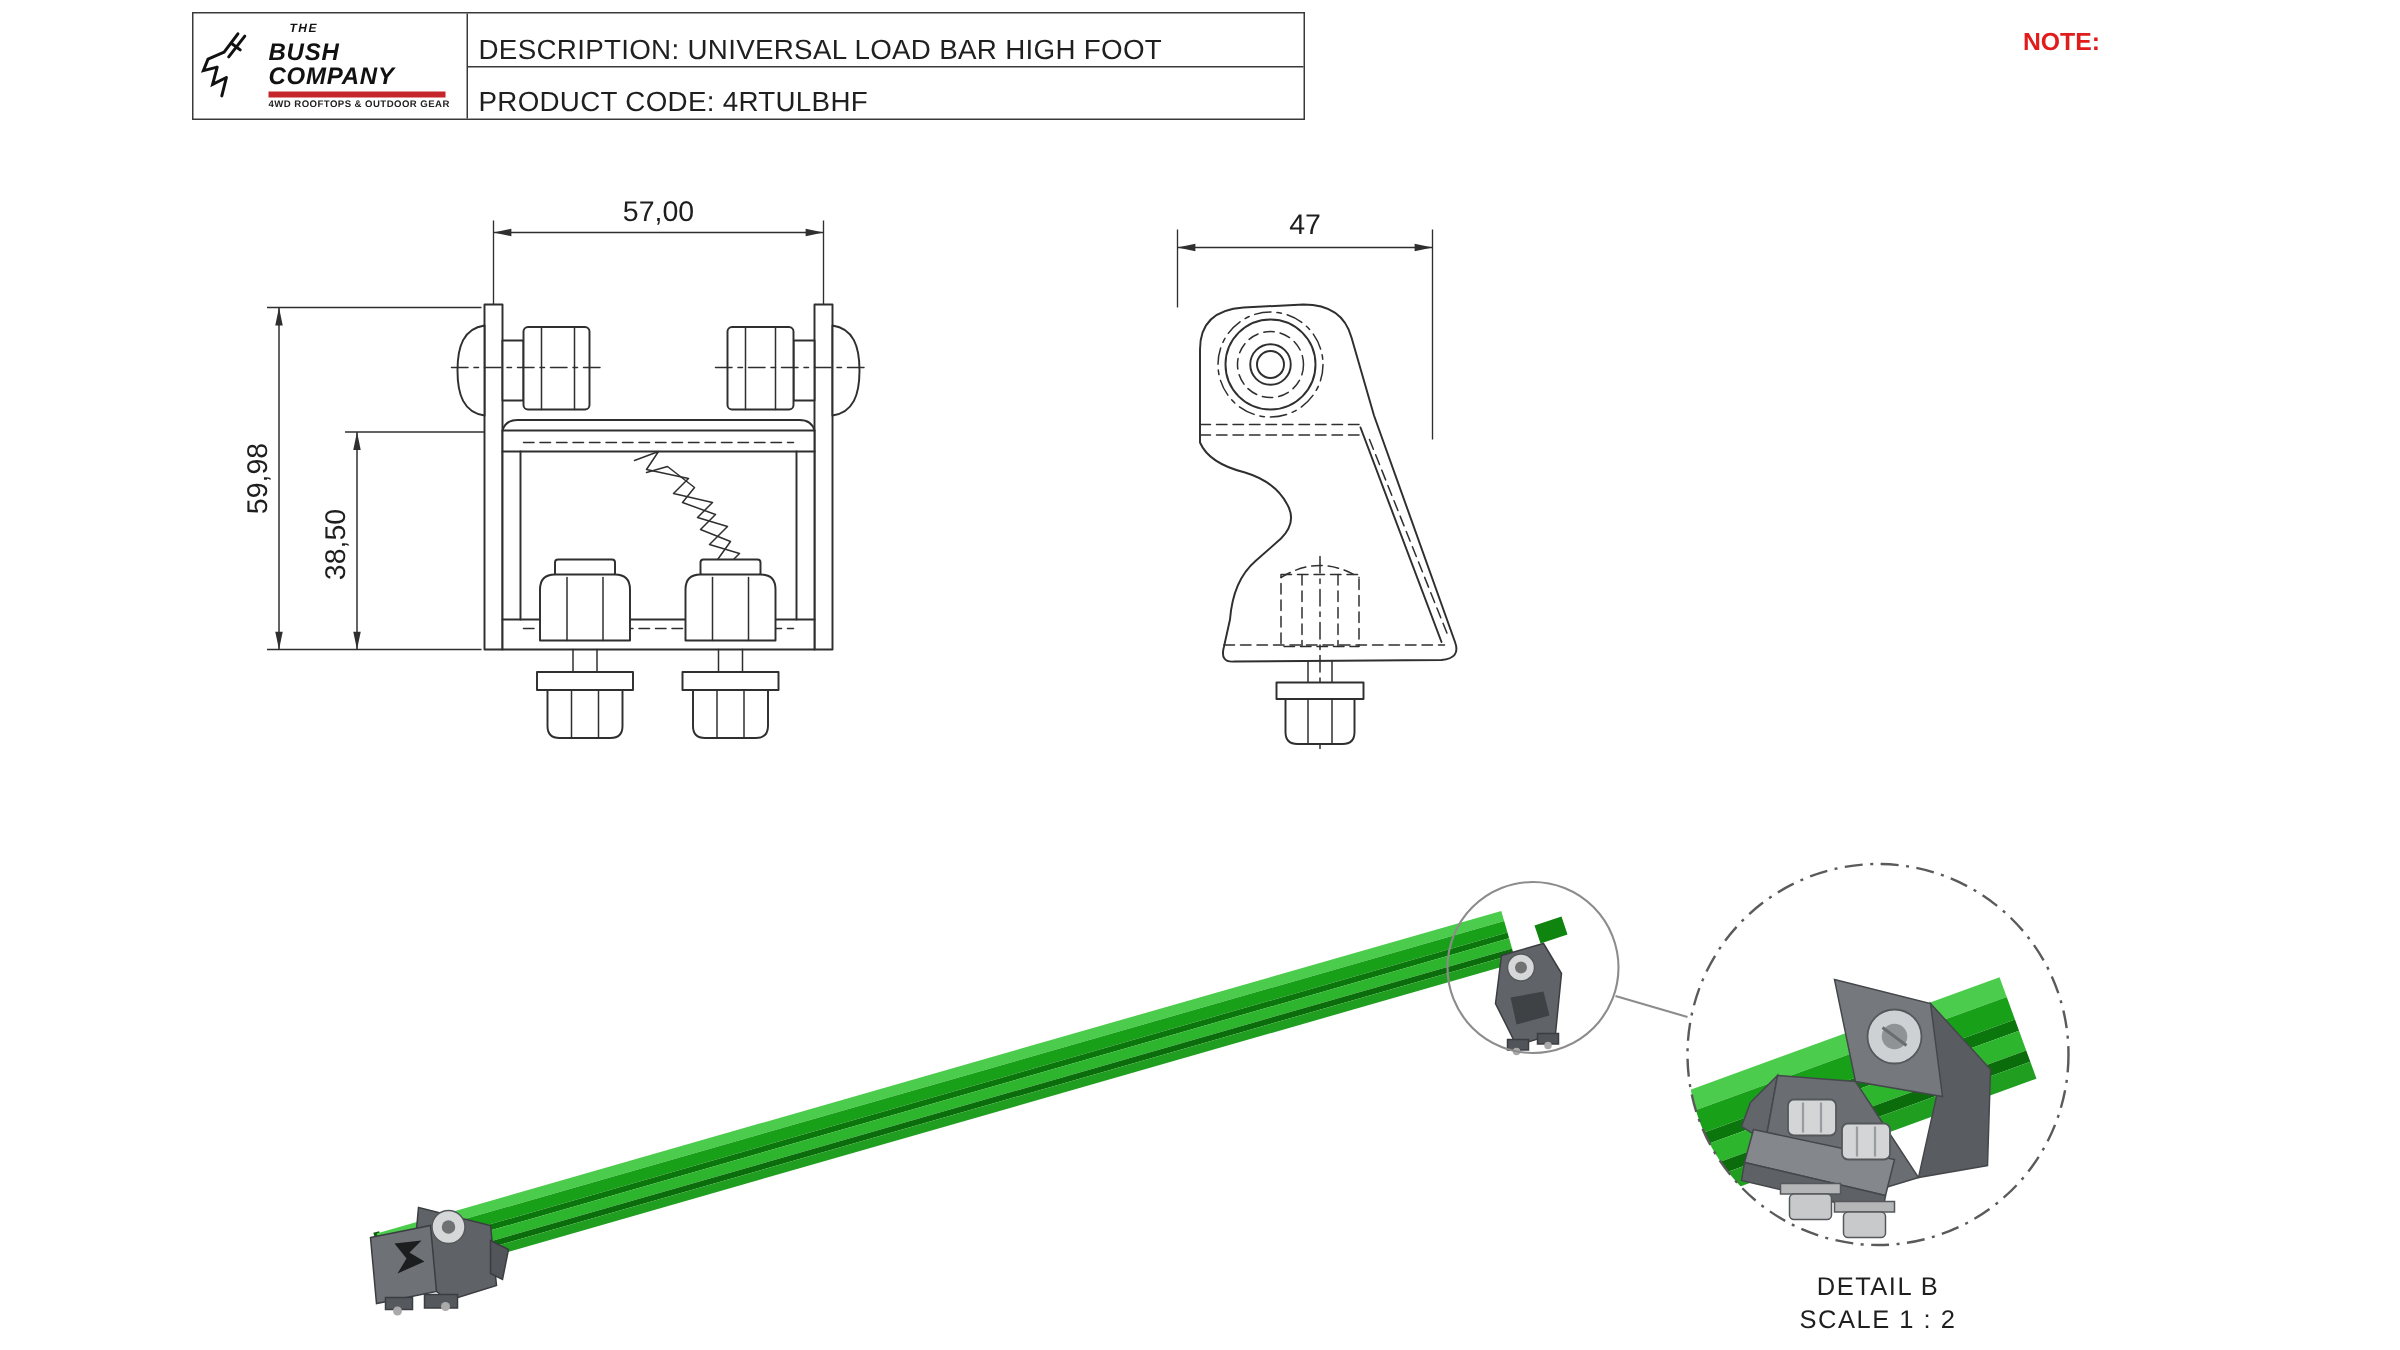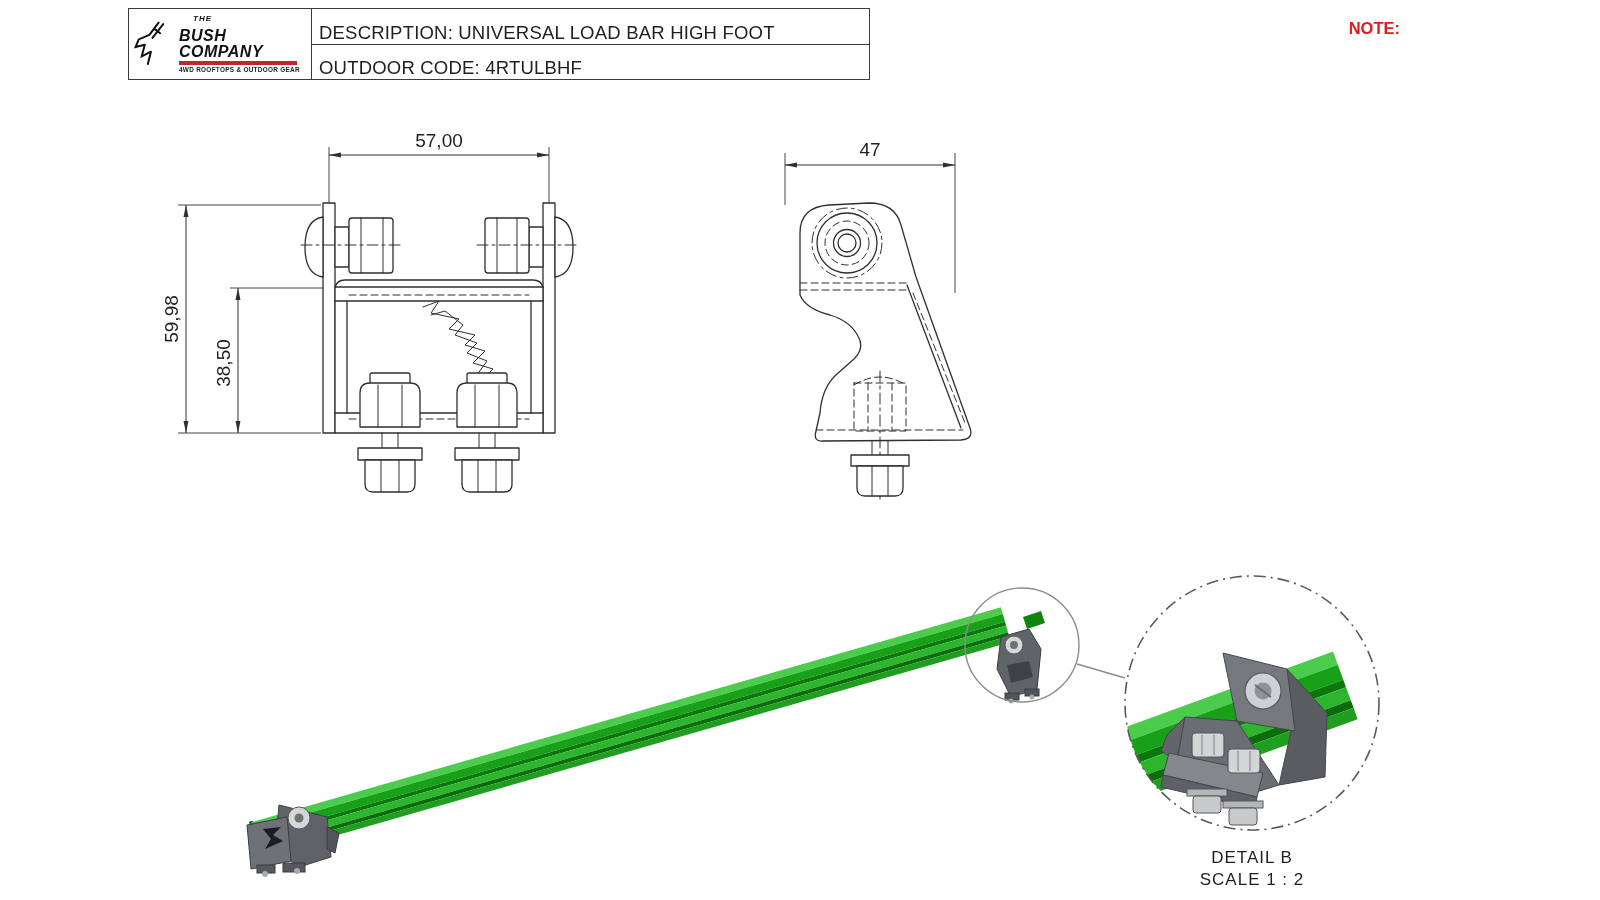--- a/index.html
+++ b/index.html
@@ -53,21 +53,21 @@
         <div class="logo-name">BUSH COMPANY</div>
         <div class="logo-underline" style="background: rgb(196, 38, 43);"></div>
         <div class="logo-tagline">4WD ROOFTOPS &amp; OUTDOOR GEAR</div>
       </div>
     </div>
     <div class="info-cell">
       <div class="info-row">
         <span>DESCRIPTION: UNIVERSAL LOAD BAR HIGH FOOT</span>
       </div>
       <div class="info-row">
-        <span>OUTDOOR CODE: 4RTULBHF</span>
+        <span>PRODUCT CODE: 4RTULBHF</span>
       </div>
     </div>
   </div>
 
   <div class="note" style="color: rgb(225, 28, 28); text-align: right;">
     <div>NOTE:</div>
   </div>
 
   <svg style="left:165px;top:125px;" width="420" height="375" viewBox="0 0 420 375">
     <defs>

